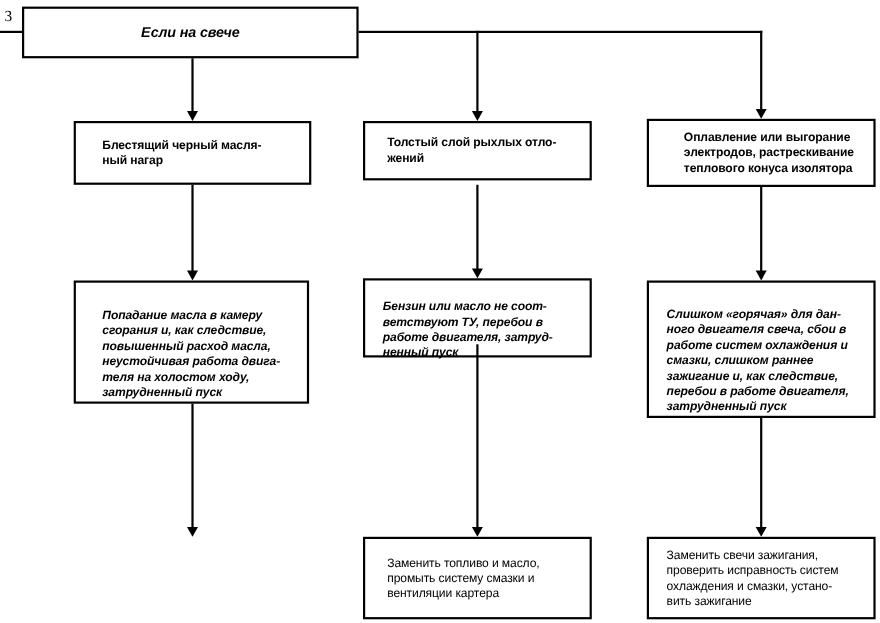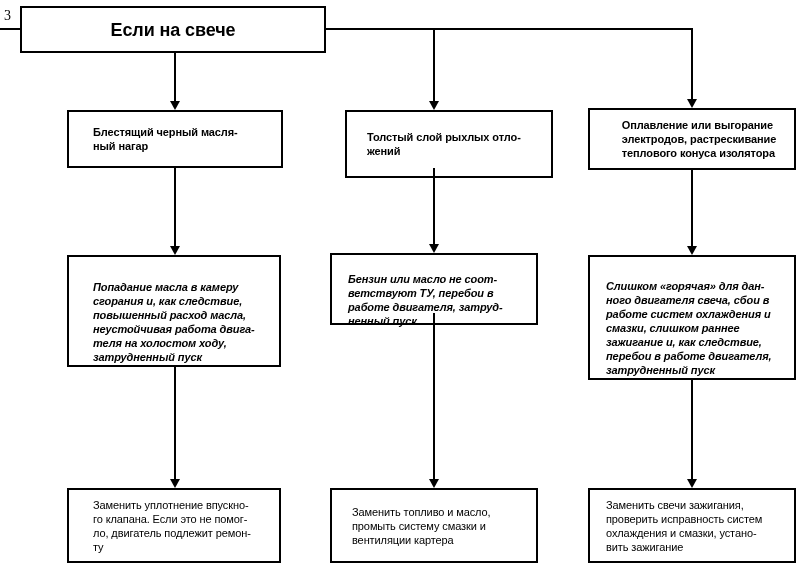--- a/index.html
+++ b/index.html
@@ -20,21 +20,21 @@
     align-items: center;
     color: #000;
   }
   .txt {
     white-space: pre-line;
     font-size: 11px;
     line-height: 14px;
     letter-spacing: -0.1px;
   }
   .root-box { justify-content: center; }
-  .root-box .txt { font-weight: bold; font-size: 18px; text-align: left; }
+  .root-box .txt { font-weight: bold; font-size: 13px; text-align: left; font-style: italic; }
   .symptom .txt { font-weight: bold; }
   .cause .txt { font-weight: bold; font-style: italic; margin-top: 21px; }
   .remedy .txt { font-weight: normal; }
   .hline, .vline { position: absolute; background: #000; }
   .hline { height: 2px; }
   .vline { width: 2px; }
   .ahead {
     position: absolute;
     width: 0; height: 0;
     border-left: 5px solid transparent;
@@ -69,21 +69,21 @@
   <div class="vline" style="left:433px; top:28px; height:74px;"></div>
   <div class="ahead" style="left:429px; top:101px;"></div>
 
   <div class="vline" style="left:691px; top:28px; height:72px;"></div>
   <div class="ahead" style="left:687px; top:99px;"></div>
 
   <div class="box symptom" style="left:67px; top:110px; width:216px; height:58px; padding:4px 10px 4px 24px;">
     <div class="txt">Блестящий черный масля-
 ный нагар</div>
   </div>
-  <div class="box symptom" style="left:345px; top:110px; width:208px; height:68px; padding:4px 10px 4px 20px;">
+  <div class="box symptom" style="left:330px; top:110px; width:208px; height:54px; padding:4px 10px 4px 20px;">
     <div class="txt">Толстый слой рыхлых отло-
 жений</div>
   </div>
   <div class="box symptom" style="left:588px; top:108px; width:208px; height:62px; padding:4px 0 4px 14px;justify-content:center;">
     <div class="txt">Оплавление или выгорание
 электродов, растрескивание
 теплового конуса изолятора</div>
   </div>
 
   <div class="vline" style="left:174px; top:168px; height:79px;"></div>
@@ -121,26 +121,20 @@
 
   <div class="vline" style="left:174px; top:367px; height:113px;"></div>
   <div class="ahead" style="left:170px; top:479px;"></div>
 
   <div class="vline" style="left:433px; top:313px; height:167px;"></div>
   <div class="ahead" style="left:429px; top:479px;"></div>
 
   <div class="vline" style="left:691px; top:380px; height:100px;"></div>
   <div class="ahead" style="left:687px; top:479px;"></div>
 
-  <div class="box remedy" style="left:67px; top:488px; width:214px; height:75px; padding:4px 8px 4px 24px;">
-    <div class="txt">Заменить уплотнение впускно-
-го клапана. Если это не помог-
-ло, двигатель подлежит ремон-
-ту</div>
-  </div>
   <div class="box remedy" style="left:330px; top:488px; width:208px; height:75px; padding:4px 8px 4px 20px;">
     <div class="txt">Заменить топливо и масло,
 промыть систему смазки и
 вентиляции картера</div>
   </div>
   <div class="box remedy" style="left:588px; top:488px; width:208px; height:75px; padding:4px 8px 4px 16px;">
     <div class="txt">Заменить свечи зажигания,
 проверить исправность систем
 охлаждения и смазки, устано-
 вить зажигание</div>

